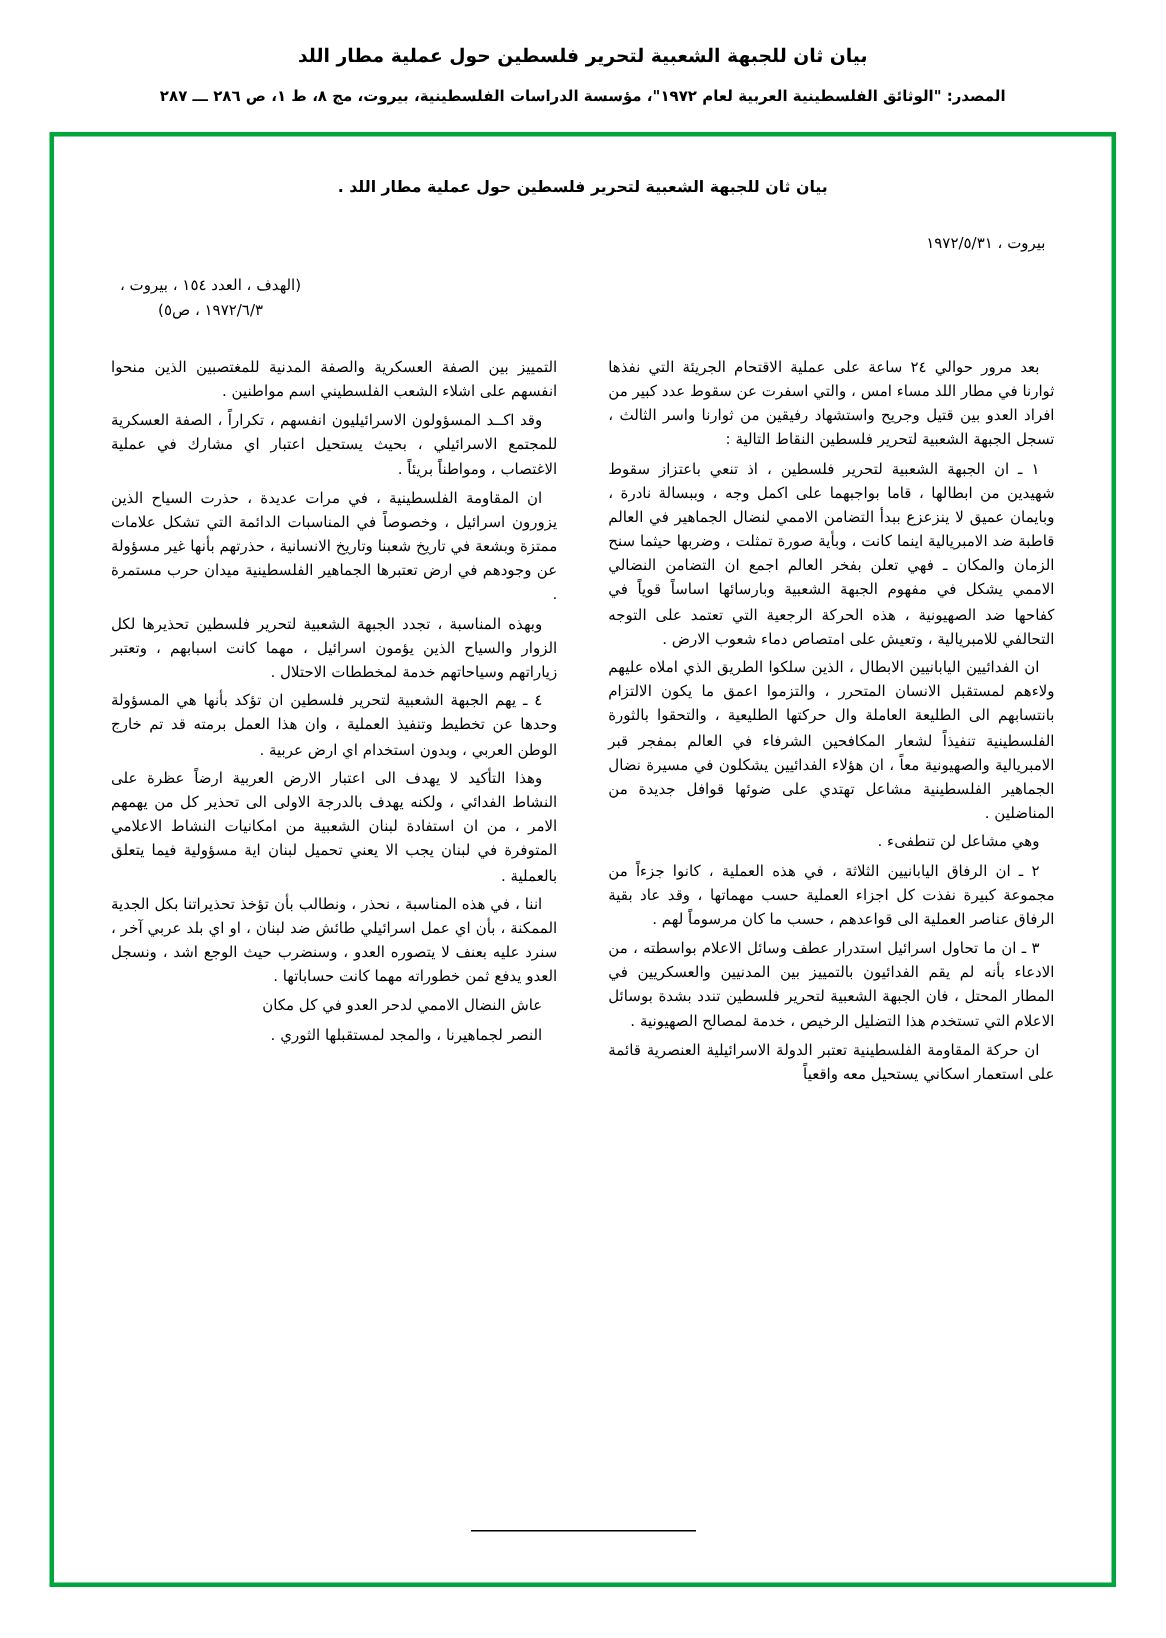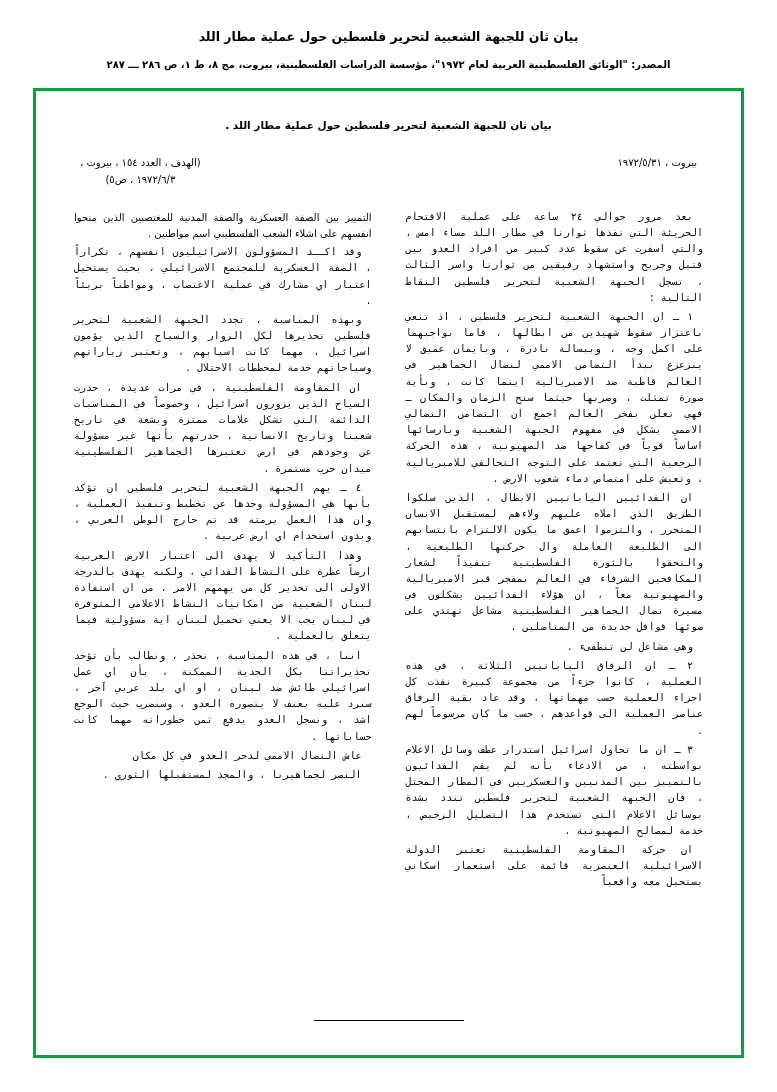--- a/index.html
+++ b/index.html
@@ -68,41 +68,41 @@
     padding: 0 14px;
   }
   .meta-right {
     text-align: left;
     line-height: 1.7;
   }
   .meta-left {
     text-align: center;
     line-height: 1.7;
     direction: rtl;
+    margin-top: 28px;
   }
   .columns {
     display: flex;
     flex-direction: row;
     gap: 34px;
     padding: 0 8px;
   }
   .col {
     flex: 1 1 0;
     font-size: 10px;
     line-height: 1.62;
     text-align: justify;
     text-justify: inter-word;
   }
   .col p {
     margin: 0 0 3px 0;
     text-indent: 0;
   }
   .col p.indent {
     text-indent: 10px;
-    font-family: Liberation Mono, monospace;
   }
   .rule {
     position: absolute;
     bottom: 34px;
     left: 50%;
     transform: translateX(-50%);
     width: 150px;
     height: 1px;
     background: #000;
   }
@@ -136,22 +136,22 @@
           <p class="indent">١ ـ ان الجبهة الشعبية لتحرير فلسطين ، اذ تنعي باعتزاز سقوط شهيدين من ابطالها ، قاما بواجبهما على اكمل وجه ، وببسالة نادرة ، وبايمان عميق لا ينزعزع ببدأ التضامن الاممي لنضال الجماهير في العالم قاطبة ضد الامبريالية اينما كانت ، وبأية صورة تمثلت ، وضربها حيثما سنح الزمان والمكان ـ فهي تعلن بفخر العالم اجمع ان التضامن النضالي الاممي يشكل في مفهوم الجبهة الشعبية وبارسائها اساساً قوياً في كفاحها ضد الصهيونية ، هذه الحركة الرجعية التي تعتمد على التوجه التحالفي للامبريالية ، وتعيش على امتصاص دماء شعوب الارض .</p>
           <p class="indent">ان الفدائيين اليابانيين الابطال ، الذين سلكوا الطريق الذي املاه عليهم ولاءهم لمستقبل الانسان المتحرر ، والتزموا اعمق ما يكون الالتزام بانتسابهم الى الطليعة العاملة وال حركتها الطليعية ، والتحقوا بالثورة الفلسطينية تنفيذاً لشعار المكافحين الشرفاء في العالم بمفجر قبر الامبريالية والصهيونية معاً ، ان هؤلاء الفدائيين يشكلون في مسيرة نضال الجماهير الفلسطينية مشاعل تهتدي على ضوئها قوافل جديدة من المناضلين .</p>
           <p class="indent">وهي مشاعل لن تنطفىء .</p>
           <p class="indent">٢ ـ ان الرفاق اليابانيين الثلاثة ، في هذه العملية ، كانوا جزءاً من مجموعة كبيرة نفذت كل اجزاء العملية حسب مهماتها ، وقد عاد بقية الرفاق عناصر العملية الى قواعدهم ، حسب ما كان مرسوماً لهم .</p>
           <p class="indent">٣ ـ ان ما تحاول اسرائيل استدرار عطف وسائل الاعلام بواسطته ، من الادعاء بأنه لم يقم الفدائيون بالتمييز بين المدنيين والعسكريين في المطار المحتل ، فان الجبهة الشعبية لتحرير فلسطين تندد بشدة بوسائل الاعلام التي تستخدم هذا التضليل الرخيص ، خدمة لمصالح الصهيونية .</p>
           <p class="indent">ان حركة المقاومة الفلسطينية تعتبر الدولة الاسرائيلية العنصرية قائمة على استعمار اسكاني يستحيل معه واقعياً</p>
         </div>
         <div class="col">
           <p>التمييز بين الصفة العسكرية والصفة المدنية للمغتصبين الذين منحوا انفسهم على اشلاء الشعب الفلسطيني اسم مواطنين .</p>
           <p class="indent">وقد اكــد المسؤولون الاسرائيليون انفسهم ، تكراراً ، الصفة العسكرية للمجتمع الاسرائيلي ، بحيث يستحيل اعتبار اي مشارك في عملية الاغتصاب ، ومواطناً بريئاً .</p>
+          <p class="indent">ان المقاومة الفلسطينية ، في مرات عديدة ، حذرت السياح الذين يزورون اسرائيل ، وخصوصاً في المناسبات الدائمة التي تشكل علامات ممتزة وبشعة في تاريخ شعبنا وتاريخ الانسانية ، حذرتهم بأنها غير مسؤولة عن وجودهم في ارض تعتبرها الجماهير الفلسطينية ميدان حرب مستمرة .</p>
           <p class="indent">وبهذه المناسبة ، تجدد الجبهة الشعبية لتحرير فلسطين تحذيرها لكل الزوار والسياح الذين يؤمون اسرائيل ، مهما كانت اسبابهم ، وتعتبر زياراتهم وسياحاتهم خدمة لمخططات الاحتلال .</p>
-          <p class="indent">ان المقاومة الفلسطينية ، في مرات عديدة ، حذرت السياح الذين يزورون اسرائيل ، وخصوصاً في المناسبات الدائمة التي تشكل علامات ممتزة وبشعة في تاريخ شعبنا وتاريخ الانسانية ، حذرتهم بأنها غير مسؤولة عن وجودهم في ارض تعتبرها الجماهير الفلسطينية ميدان حرب مستمرة .</p>
           <p class="indent">٤ ـ يهم الجبهة الشعبية لتحرير فلسطين ان تؤكد بأنها هي المسؤولة وحدها عن تخطيط وتنفيذ العملية ، وان هذا العمل برمته قد تم خارج الوطن العربي ، وبدون استخدام اي ارض عربية .</p>
           <p class="indent">وهذا التأكيد لا يهدف الى اعتبار الارض العربية ارضاً عظرة على النشاط الفدائي ، ولكنه يهدف بالدرجة الاولى الى تحذير كل من يهمهم الامر ، من ان استفادة لبنان الشعبية من امكانيات النشاط الاعلامي المتوفرة في لبنان يجب الا يعني تحميل لبنان اية مسؤولية فيما يتعلق بالعملية .</p>
           <p class="indent">اننا ، في هذه المناسبة ، نحذر ، ونطالب بأن تؤخذ تحذيراتنا بكل الجدية الممكنة ، بأن اي عمل اسرائيلي طائش ضد لبنان ، او اي بلد عربي آخر ، سنرد عليه بعنف لا يتصوره العدو ، وسنضرب حيث الوجع اشد ، ونسجل العدو يدفع ثمن خطوراته مهما كانت حساباتها .</p>
           <p class="indent">عاش النضال الاممي لدحر العدو في كل مكان</p>
           <p class="indent">النصر لجماهيرنا ، والمجد لمستقبلها الثوري .</p>
         </div>
       </div>
 
       <div class="rule"></div>
     </div>

